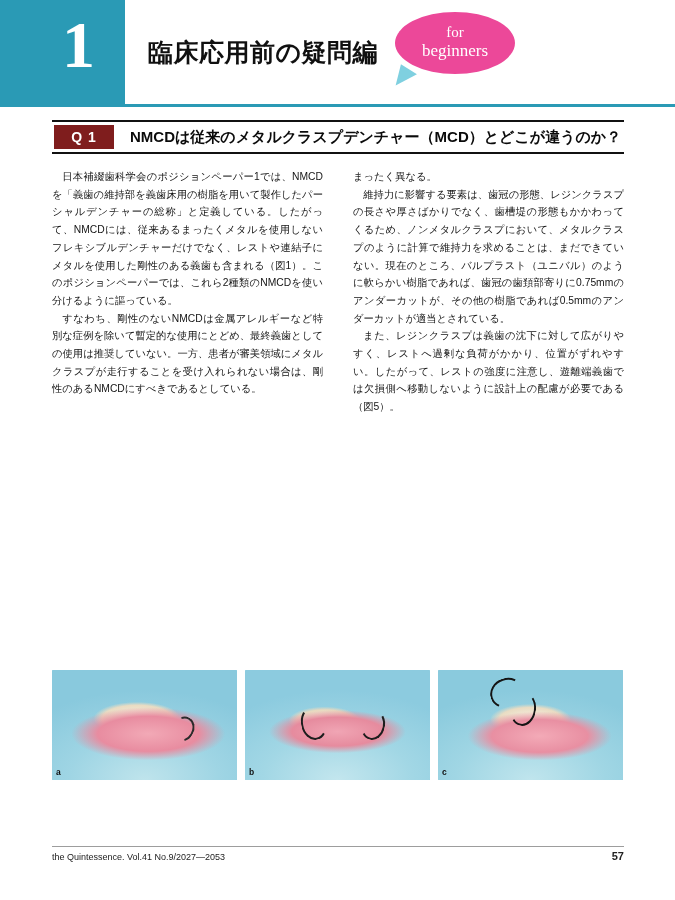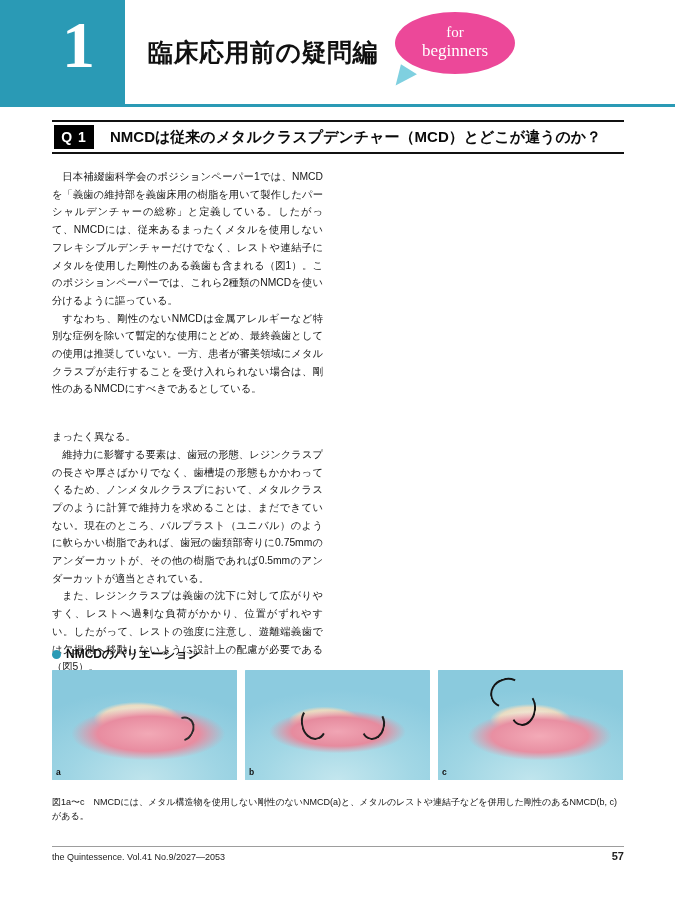--- a/index.html
+++ b/index.html
@@ -86,22 +86,22 @@
   .qbar {
     position: absolute;
     top: 120px; left: 52px;
     width: 572px; height: 34px;
     border-top: 2px solid #111;
     border-bottom: 2px solid #111;
     display: flex;
     align-items: center;
   }
   .q-badge {
-    width: 40px; height: 24px;
-    background: #000000;
+    width: 60px; height: 24px;
+    background: #7f1d1d;
     color: #fff;
     font-size: 14px;
     font-weight: bold;
     display: flex;
     align-items: center;
     justify-content: center;
     margin-left: 2px;
     letter-spacing: 1px;
   }
   .q-text {
@@ -111,21 +111,20 @@
     color: #0a0a0a;
   }
 
   
   .cols {
     position: absolute;
     top: 168px; left: 52px;
     width: 572px;
     display: flex;
     gap: 30px;
-    flex-direction: column;
   }
   .col { width: 271px; }
   .col p {
     font-size: 10.3px;
     line-height: 1.72;
     color: #141414;
     text-align: justify;
     margin-bottom: 0px;
     text-justify: inter-ideograph;
   }
@@ -259,23 +258,20 @@
       <p class="indent">日本補綴歯科学会のポジションペーパー1では、NMCDを「義歯の維持部を義歯床用の樹脂を用いて製作したパーシャルデンチャーの総称」と定義している。したがって、NMCDには、従来あるまったくメタルを使用しないフレキシブルデンチャーだけでなく、レストや連結子にメタルを使用した剛性のある義歯も含まれる（図1）。このポジションペーパーでは、これら2種類のNMCDを使い分けるように謳っている。</p>
       <p class="indent">すなわち、剛性のないNMCDは金属アレルギーなど特別な症例を除いて暫定的な使用にとどめ、最終義歯としての使用は推奨していない。一方、患者が審美領域にメタルクラスプが走行することを受け入れられない場合は、剛性のあるNMCDにすべきであるとしている。</p>
     </div>
     <div class="col">
       <p>まったく異なる。</p>
       <p class="indent">維持力に影響する要素は、歯冠の形態、レジンクラスプの長さや厚さばかりでなく、歯槽堤の形態もかかわってくるため、ノンメタルクラスプにおいて、メタルクラスプのように計算で維持力を求めることは、まだできていない。現在のところ、バルプラスト（ユニバル）のように軟らかい樹脂であれば、歯冠の歯頚部寄りに0.75mmのアンダーカットが、その他の樹脂であれば0.5mmのアンダーカットが適当とされている。</p>
       <p class="indent">また、レジンクラスプは義歯の沈下に対して広がりやすく、レストへ過剰な負荷がかかり、位置がずれやすい。したがって、レストの強度に注意し、遊離端義歯では欠損側へ移動しないように設計上の配慮が必要である（図5）。</p>
     </div>
   </div>
 
-  <div class="var-head">
-    <span class="dot"></span><span>NMCDのバリエーション</span>
-  </div>
 
   <div class="figs">
     <div class="fig">
       <div class="photo-a"></div>
       <div class="clasp" style="left:120px; top:46px; width:22px; height:26px; border-color:transparent; border-top-color:#2b2b2b; border-right-color:#2b2b2b; transform:rotate(30deg);"></div>
       <div class="label">a</div>
     </div>
     <div class="fig">
       <div class="photo-b"></div>
       <div class="clasp" style="left:56px; top:36px; width:26px; height:34px; border-color:transparent; border-left-color:#1d1d1d; border-bottom-color:#1d1d1d; transform:rotate(-10deg);"></div>
@@ -283,19 +279,18 @@
       <div class="label">b</div>
     </div>
     <div class="fig">
       <div class="photo-c"></div>
       <div class="clasp" style="left:52px; top:8px; width:34px; height:30px; border-color:transparent; border-top-color:#151515; border-left-color:#151515; transform:rotate(-18deg);"></div>
       <div class="clasp" style="left:72px; top:22px; width:26px; height:34px; border-color:transparent; border-right-color:#151515; border-bottom-color:#151515; transform:rotate(8deg);"></div>
       <div class="label">c</div>
     </div>
   </div>
 
-  <div class="fig-caption">図1a〜c　NMCDには、メタル構造物を使用しない剛性のないNMCD(a)と、メタルのレストや連結子などを併用した剛性のあるNMCD(b, c)がある。</div>
 
   <div class="footer-rule"></div>
   <div class="footer-left">the Quintessence. Vol.41 No.9/2027—2053</div>
   <div class="footer-right">57</div>
 
 </div>
 
 </body></html>

